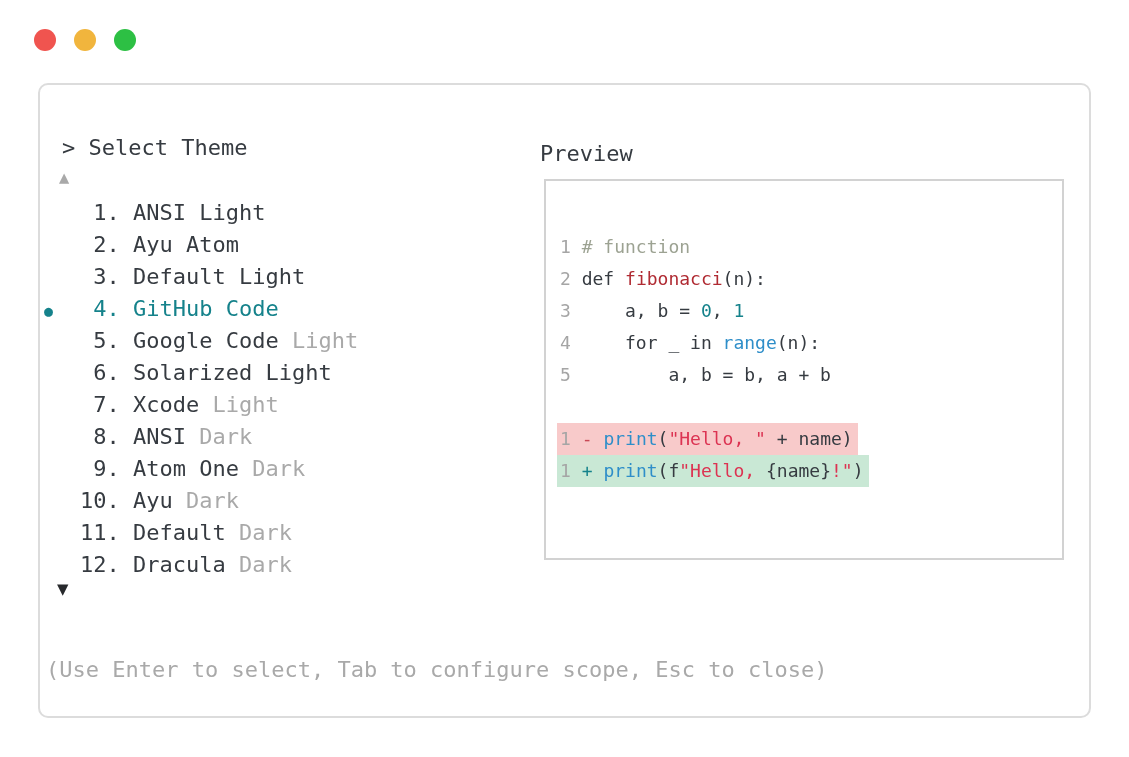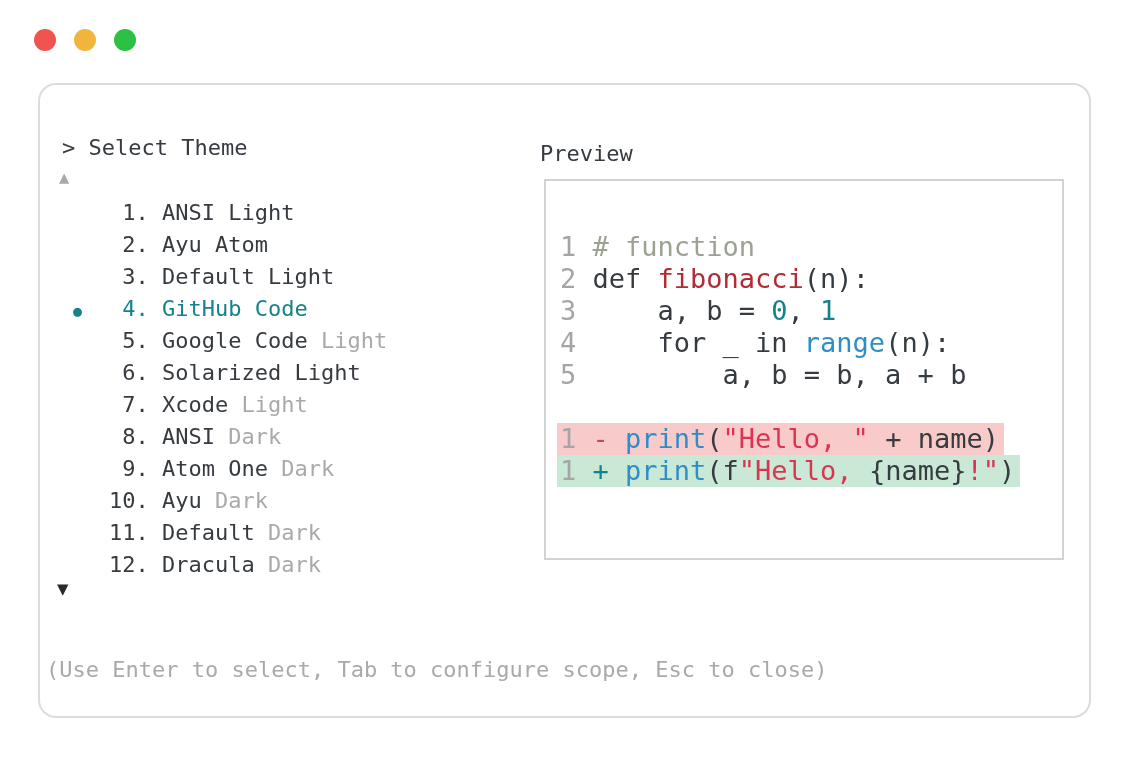--- a/index.html
+++ b/index.html
@@ -9,43 +9,43 @@
     font-family:"DejaVu Sans Mono","Liberation Mono",monospace;
   }
   .traffic { position:absolute; left:34px; top:29px; display:flex; gap:18px; }
   .dot { width:22px; height:22px; border-radius:50%; display:inline-block; }
   .dot-red    { background:var(--tl_red); }
   .dot-yellow { background:var(--tl_yellow); }
   .dot-green  { background:var(--tl_green); }
 
   .window {
     position:absolute; left:38px; top:83px; width:1053px; height:635px;
-    border:2px solid var(--window_border); border-radius:18px; background:#fff;
+    border:2px solid var(--window_border); border-radius:10px; background:#fff;
   }
   .prompt-row { position:absolute; left:22px; top:50px; font-size:22px; color:var(--dark); white-space:pre; }
   .preview-label { position:absolute; left:500px; top:50px; font-size:22px; color:var(--dark);margin-top:6px; }
 
   .scroll-up   { position:absolute; left:19px; top:82px;  font-size:17px; color:var(--dim); }
   .scroll-down { position:absolute; left:17px; top:492px; font-size:19px; color:var(--down_arrow); }
 
   .theme-list { position:absolute; left:0; top:112px; width:470px; font-size:22px; }
-  .theme-row { height:32px; line-height:32px; padding-left:12px; color:var(--dark); white-space:pre;margin-left:21px; }
+  .theme-row { height:32px; line-height:32px; padding-left:4px; color:var(--dark); white-space:pre; }
   .theme-row .bullet { display:inline-block; width:36px; font-size:15px; color:var(--teal); }
   .theme-row .num { display:inline-block; width:3ch; text-align:right; white-space:pre; }
   .theme-row .gap { display:inline-block; width:1ch; }
   .theme-row .suffix { color:var(--dim); white-space:pre; }
   .theme-row.selected, .theme-row.selected .suffix { color:var(--teal); }
 
   .help { position:absolute; left:6px; top:560px; font-size:22px; color:var(--dim); white-space:pre;margin-top:12px; }
 
   .preview-box {
     position:absolute; left:504px; top:94px; width:520px; height:381px;
     border:2px solid var(--preview_border); background:#fff;
   }
-  .code { padding:50px 0 13px 14px; font-size:27px; }
+  .code { padding:50px 0 13px 14px; font-size:18px; }
   .code-row { height:32px; line-height:32px; white-space:pre; }
   .code-line { display:inline-block; white-space:pre; }
   .code-line.bg-del { background:var(--diff_del_bg); padding:0 5px 0 3px; margin-left:-3px; }
   .code-line.bg-add { background:var(--diff_add_bg); padding:0 5px 0 3px; margin-left:-3px; }
   .tok-ln { color:var(--line_number); }
   .tok-c  { color:var(--comment); }
   .tok-p  { color:var(--dark); }
   .tok-r  { color:var(--keyword_red); }
   .tok-t  { color:var(--teal); }
   .tok-b  { color:var(--blue); }

